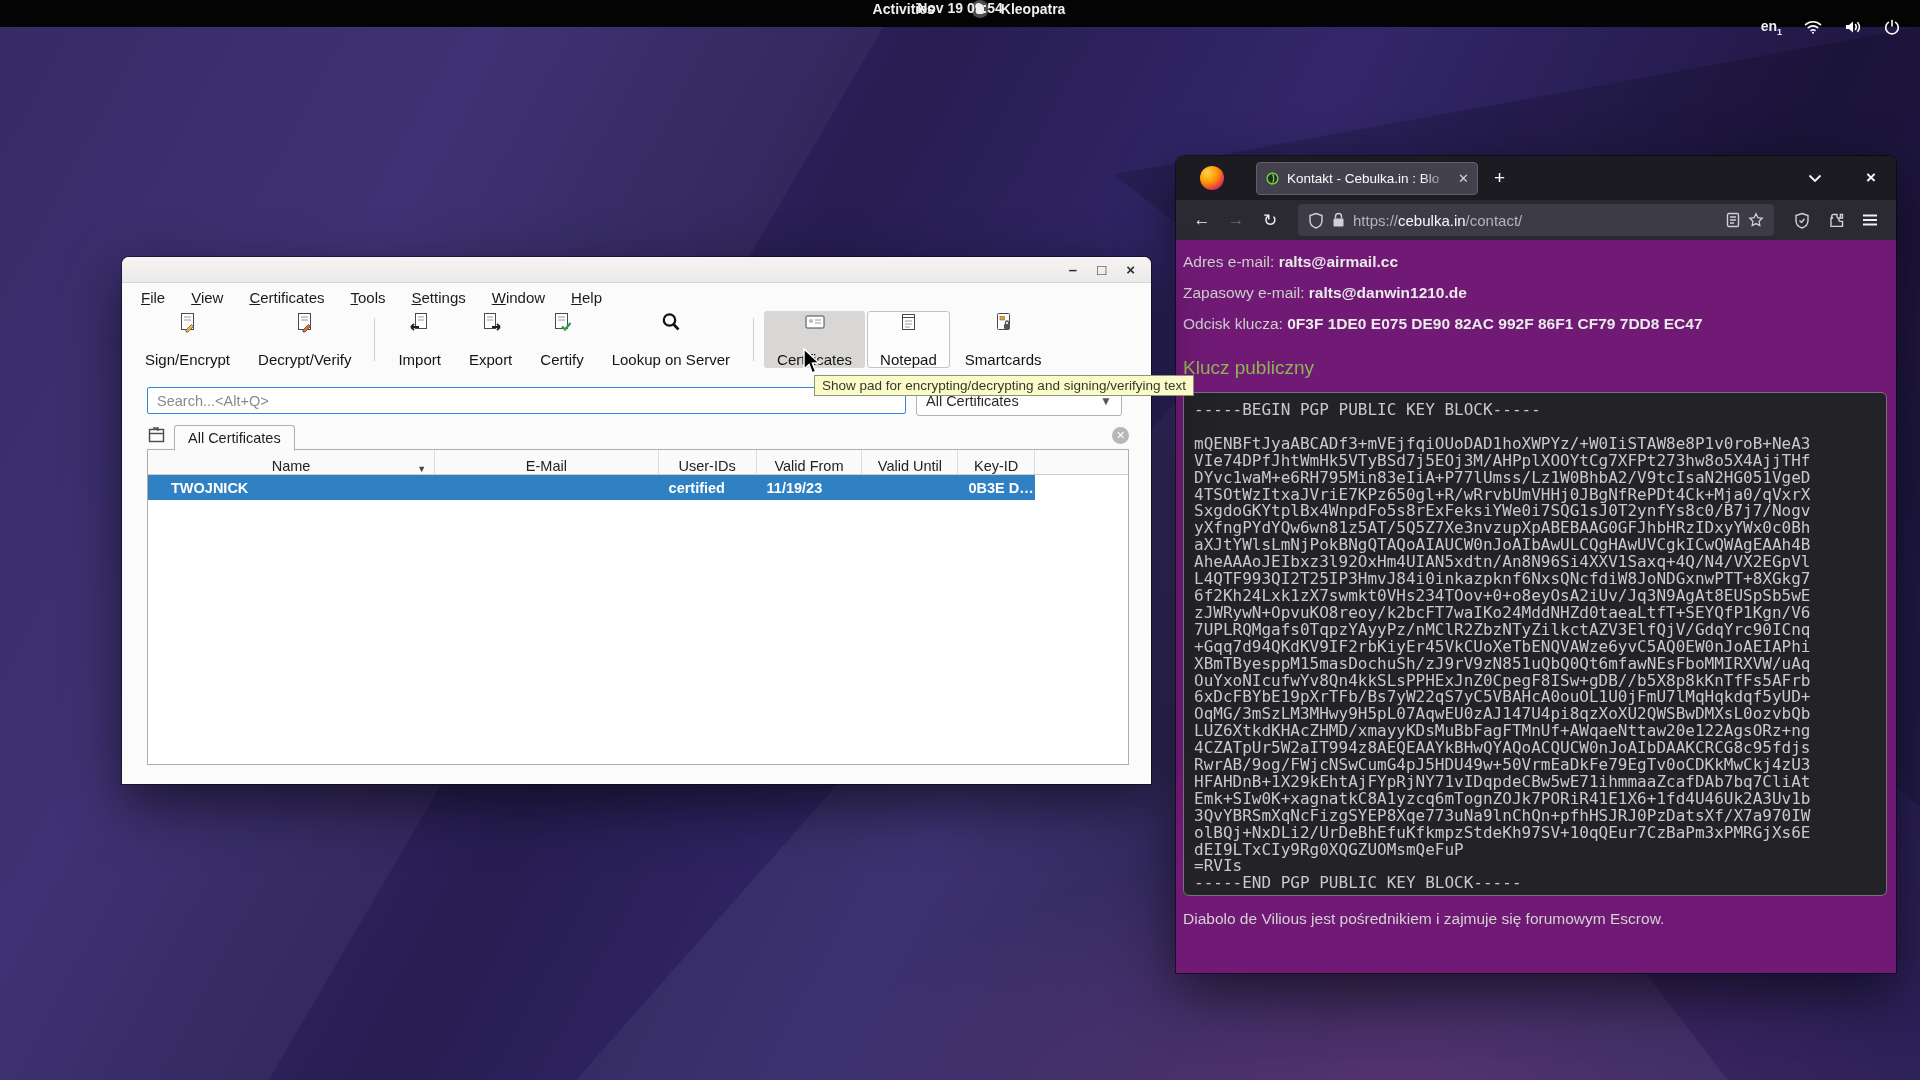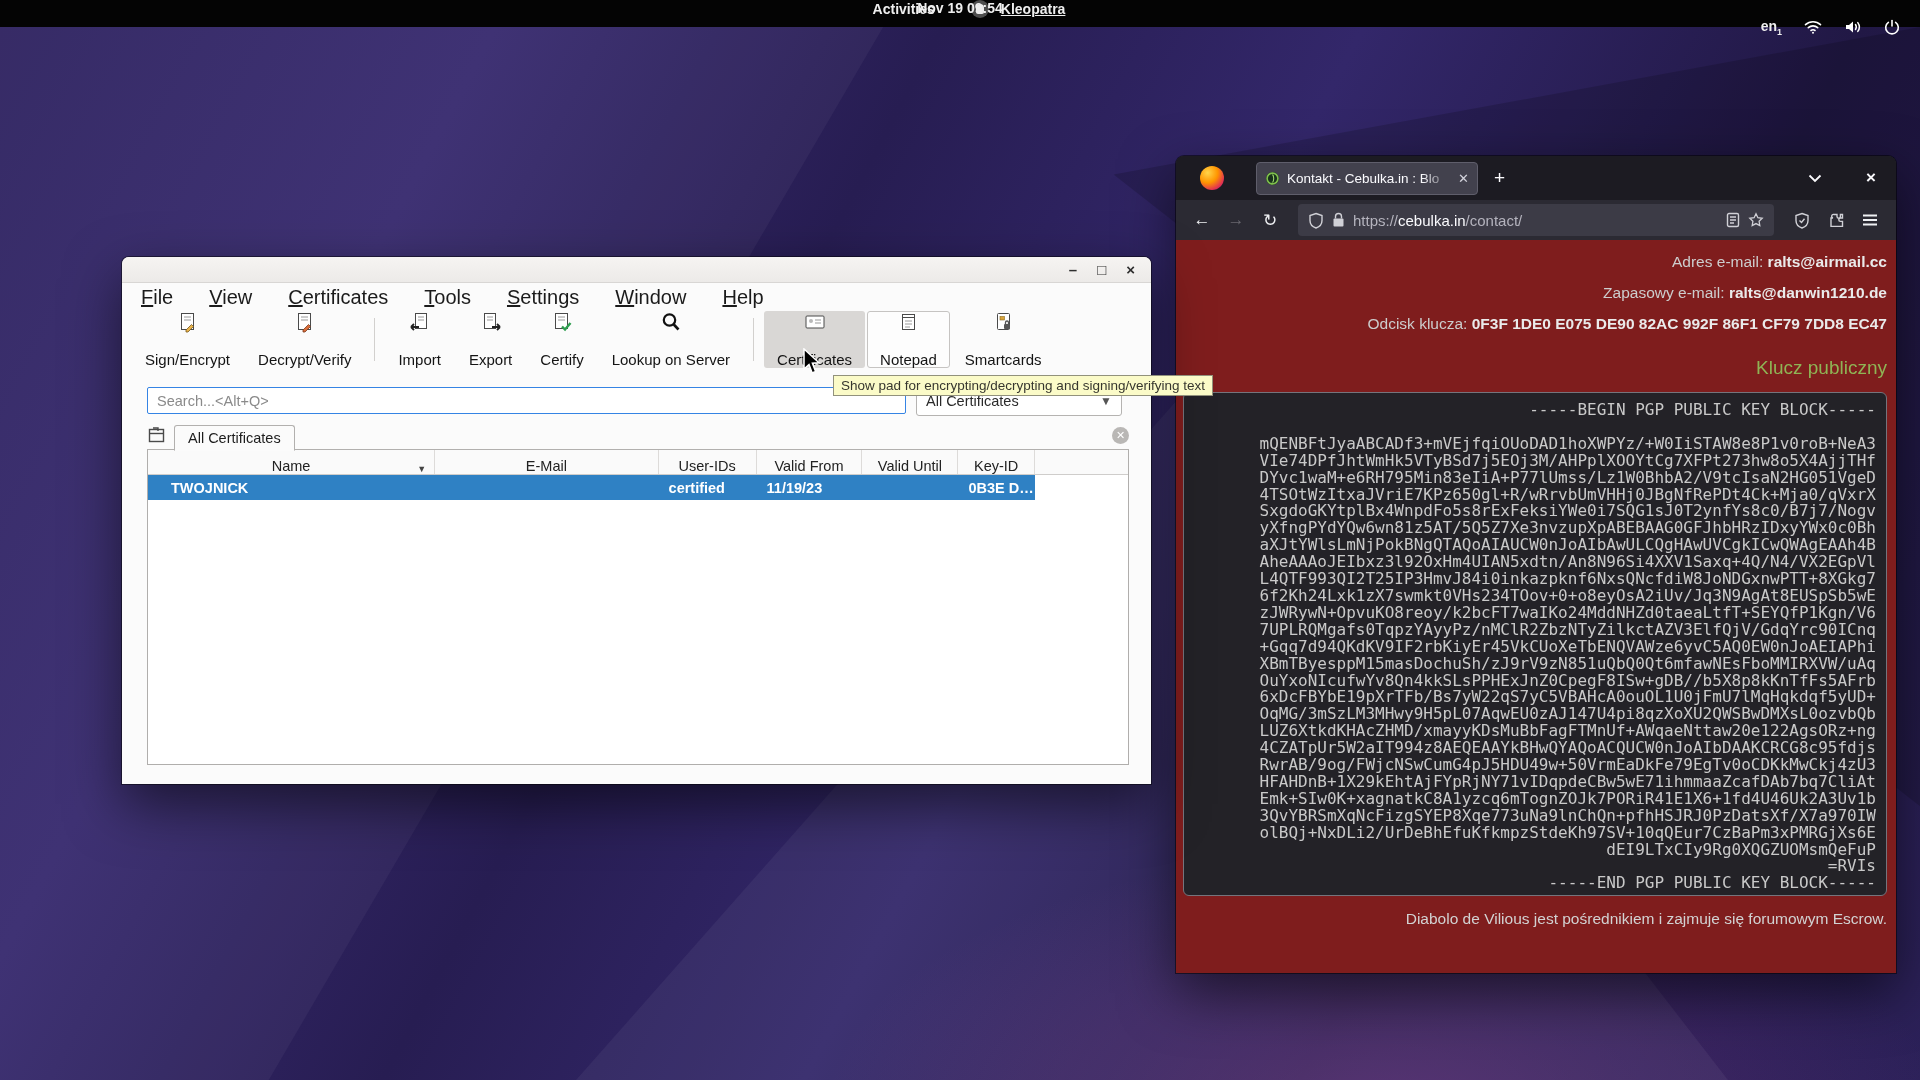--- a/index.html
+++ b/index.html
@@ -13,40 +13,40 @@
       linear-gradient(118deg,#2e2260 0%,#37296e 20%,#271d52 38%,#33276a 55%,#211845 75%,#2c2159 100%);}
   .facet{position:absolute;inset:0;}
   .facet.f1{background:rgba(255,255,255,.045);clip-path:polygon(0 0,46% 0,14% 100%,0 100%);}
   .facet.f2{background:rgba(0,0,0,.16);clip-path:polygon(58% 14%,100% 0,100% 74%);}
   .facet.f3{background:rgba(255,255,255,.05);clip-path:polygon(30% 100%,62% 34%,90% 100%);}
 
   
   .topbar{position:absolute;top:0;left:0;width:100%;height:27px;background:#040404;color:#efefef;
     display:flex;align-items:center;font-size:14px;font-weight:bold;z-index:100;flex-direction:column;}
   .tb-left{display:flex;align-items:center;gap:36px;padding-left:18px;}
-  .tb-app{display:flex;align-items:center;gap:12px;text-decoration:underline;}
+  .tb-app{display:flex;align-items:center;gap:12px;}
   .kleo-appicon{width:18px;height:18px;border-radius:50%;background:#4e4e4e;position:relative;display:inline-block;}
   .kleo-appicon::after{content:"";position:absolute;left:5px;top:4px;width:8px;height:10px;border-radius:4px 4px 2px 2px;background:#ececec;}
   .tb-clock{position:absolute;left:50%;transform:translateX(-50%);}
   .tb-right{margin-left:auto;display:flex;align-items:center;gap:22px;padding-right:20px;}
   .kbd-ind{font-weight:bold;}
   .kbd-ind sub{font-size:9px;}
 
   
   .icon{display:inline-flex;align-items:center;justify-content:center;}
 
   
   .kleo-win{position:absolute;left:122px;top:257px;width:1029px;height:527px;background:#fbfbfb;
     border-radius:7px 7px 0 0;z-index:20;display:flex;flex-direction:column;
     box-shadow:0 0 0 1px rgba(0,0,0,.45), 0 20px 55px rgba(0,0,0,.55);}
   .kleo-titlebar{height:26px;background:linear-gradient(#f6f4f2,#eceae8);border-radius:7px 7px 0 0;
     display:flex;align-items:center;justify-content:flex-end;gap:20px;padding-right:16px;
     color:#2e2e2e;font-size:15px;border-bottom:1px solid #d8d6d4;}
   .win-btn{cursor:default;line-height:1;font-weight:bold;}
-  .kleo-menubar{height:28px;display:flex;align-items:center;gap:36px;padding-left:19px;font-size:20px;color:#1b1b1b;}
+  .kleo-menubar{height:28px;display:flex;align-items:center;gap:26px;padding-left:19px;font-size:15px;color:#1b1b1b;}
   .menu-item{display:inline-block;}
   .menu-item::first-letter{text-decoration:underline;}
   .kleo-toolbar{height:57px;display:flex;align-items:stretch;padding-left:10px;gap:2px;}
   .tbtn{display:flex;flex-direction:column;align-items:center;justify-content:center;gap:18px;
     padding:4px 12px;font-size:15px;color:#141414;border:1px solid transparent;border-radius:3px;}
   .tbtn.active{background:#d9d7d5;}
   .tbtn.hover{background:#fdfdfd;border-color:#c6c4c2;}
   .tsep{width:1px;background:#d2d0ce;margin:7px 8px;}
   .kleo-searchrow{display:flex;align-items:center;margin:17px 29px 0 25px;}
   .kleo-search{flex:1;height:27px;border:1px solid #3584e4;border-radius:2px;background:#fff;
@@ -68,21 +68,21 @@
   .th .sort{position:absolute;right:8px;font-size:9px;color:#444;}
   .trow{display:flex;height:25px;font-size:14.5px;}
   .td{display:flex;align-items:center;color:#fff;font-weight:bold;background:#2f81c4;padding-left:10px;}
   .td.name{padding-left:23px;}
   .td.filler{background:transparent;}
   .col-name{width:29.3%;} .col-email{width:22.8%;} .col-uid{width:10%;}
   .col-from{width:10.8%;} .col-until{width:9.8%;} .col-key{width:7.8%;} .col-fill{width:9.5%;border-right:none;}
 
   
   .tooltip{position:absolute;left:814px;top:375px;background:#fbfbc8;border:1px solid #92927c;color:#37372f;
-    font-size:13.5px;padding:2px 7px;white-space:nowrap;z-index:60;margin-left:19px;}
+    font-size:13.5px;padding:2px 7px;white-space:nowrap;z-index:60;}
   .cursor{position:absolute;left:801px;top:348px;z-index:70;}
 
   
   .fx-win{position:absolute;left:1176px;top:156px;width:720px;height:817px;z-index:10;border-radius:8px 8px 0 0;
     display:flex;flex-direction:column;box-shadow:0 0 0 1px rgba(0,0,0,.5), 0 20px 55px rgba(0,0,0,.55);background:#2d2d2d;}
   .fx-tabbar{height:44px;background:#1c1b22;border-radius:8px 8px 0 0;display:flex;align-items:center;padding:0 20px 0 24px;}
   .fx-logo{width:24px;height:24px;border-radius:50%;
     background:radial-gradient(circle at 32% 28%, #ffd54a 0%, #ff9500 42%, #e3364e 72%, #a3007f 100%);}
   .fx-tab{margin-left:32px;width:222px;height:33px;background:#42414d;border:1px solid #5f5e6b;border-radius:4px;
     display:flex;align-items:center;padding:0 8px;gap:7px;color:#fbfbfe;font-size:13.5px;}
@@ -91,21 +91,21 @@
   .fx-tab .tclose{color:#d3d3dc;font-size:13px;}
   .fx-newtab{margin-left:16px;color:#fbfbfe;font-size:19px;}
   .fx-tabbar-right{margin-left:auto;display:flex;align-items:center;gap:44px;color:#fbfbfe;}
   .fx-navbar{height:40px;background:#2b2a33;display:flex;align-items:center;padding:0 12px;gap:6px;}
   .nav-ic{width:28px;height:28px;display:flex;align-items:center;justify-content:center;font-size:17px;color:#eff0f3;}
   .nav-ic.dim{color:#68676f;}
   .fx-urlbar{flex:1;height:32px;background:#3c3b46;border-radius:4px;display:flex;align-items:center;
     padding:0 10px;gap:8px;margin:0 8px;font-size:15px;}
   .url-text{flex:1;white-space:nowrap;overflow:hidden;color:#b4b3bd;font-family:"Liberation Sans",sans-serif;}
   .url-text .domain{color:#fbfbfe;}
-  .fx-content{flex:1;background:#7f1d1d;color:#cdcdcd;padding:13px 9px 12px 7px;font-size:15.5px;overflow:hidden;text-align:right;}
+  .fx-content{flex:1;background:#701a75;color:#cdcdcd;padding:13px 9px 12px 7px;font-size:15.5px;overflow:hidden;}
   .fx-content p{margin-bottom:13px;}
   .fx-content b{color:#eaeaea;}
   .pk-heading{color:#8fb455;font-size:19px;margin:24px 0 13px 0;font-weight:normal;}
   .pgp-box{background:#232227;border:1px solid #75747c;border-radius:6px;padding:9px 10px;
     font-family:"DejaVu Sans Mono",monospace;font-size:16px;line-height:16.9px;color:#c9c9c9;
     white-space:pre;overflow:hidden;height:504px;}
   .fx-footer{margin-top:14px;color:#d2d2d2;}
 
   svg{display:block;}
 </style>

